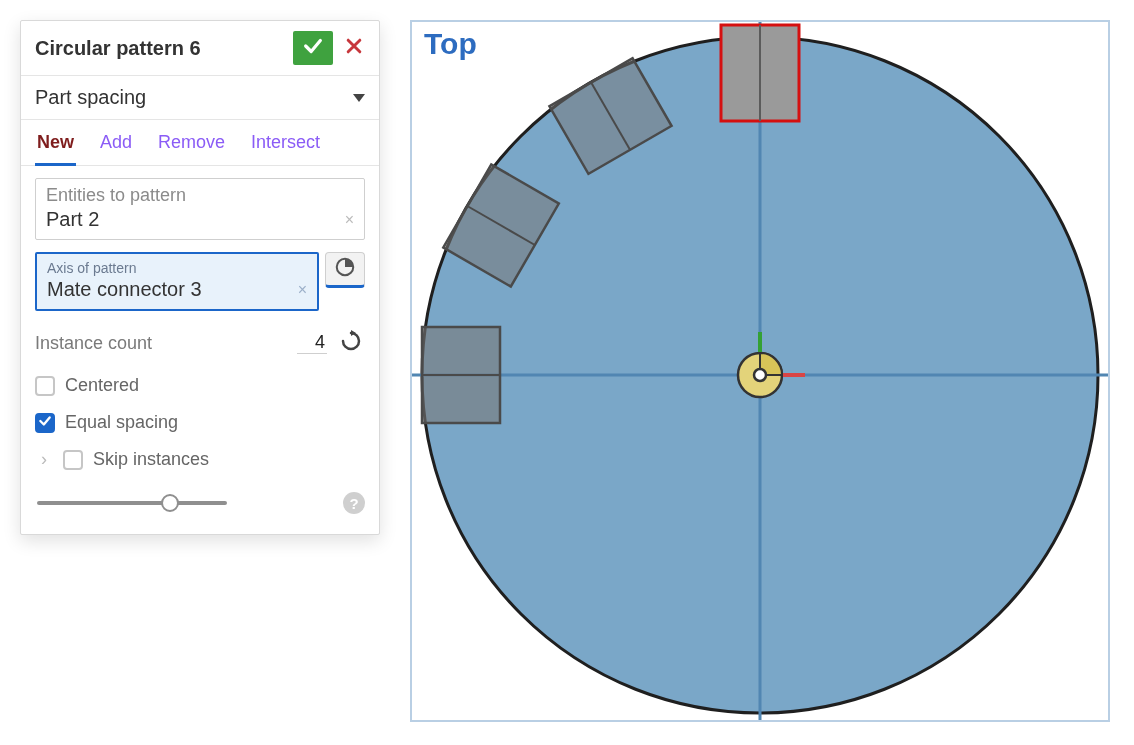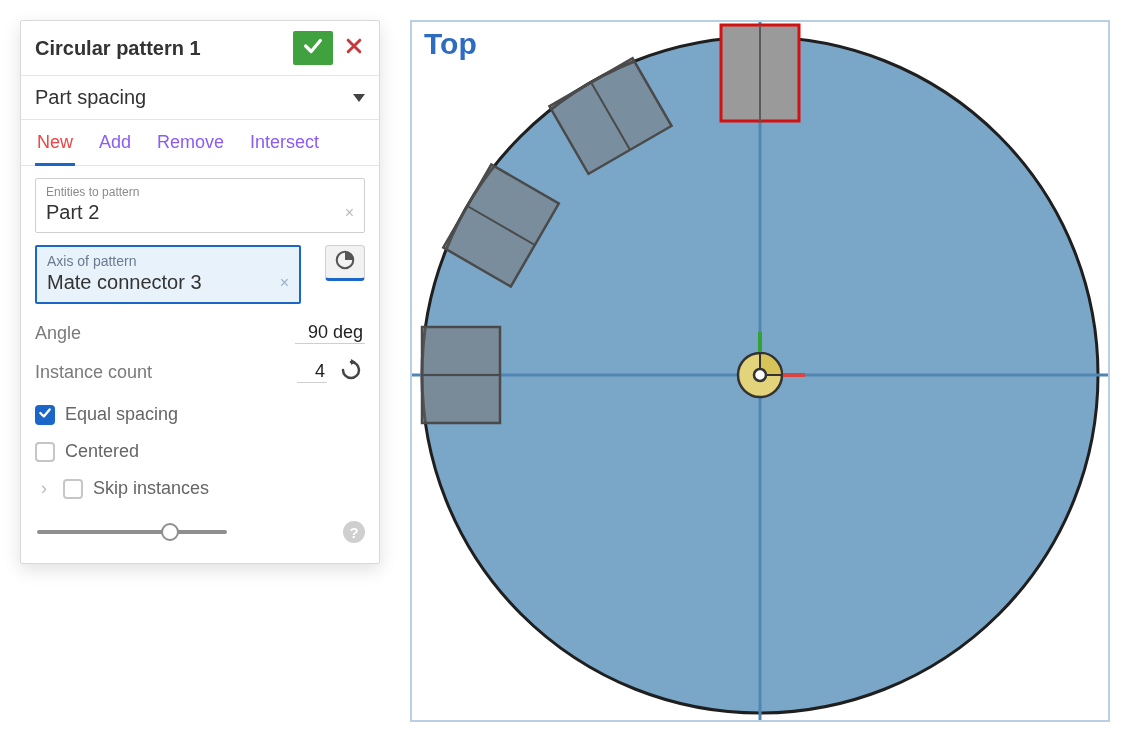--- a/index.html
+++ b/index.html
@@ -76,58 +76,58 @@
     padding: 0 14px;
     border-bottom: 1px solid #e5e5e5;
   }
   .tab {
     padding: 12px 2px 10px;
     font-size: 18px;
     color: #8b5cf6;
     cursor: pointer;
   }
   .tab.active {
-    color: #ef4444;
-    font-weight: 400;
+    color: #7f1d1d;
+    font-weight: 700;
     border-bottom: 3px solid #1b66c9;
     margin-bottom: -1px;
   }
 
   .panel-body { padding: 12px 14px 16px; }
 
   .sel-box {
     border: 1px solid #cfcfcf;
     border-radius: 2px;
     padding: 6px 10px 8px;
     margin-bottom: 12px;
     position: relative;
   }
   .sel-box .sel-label {
-    font-size: 12px;
+    font-size: 18px;
     color: #8b8b8b;
     margin-bottom: 2px;
   }
   .sel-box .sel-value {
     font-size: 20px;
     color: #333;
   }
   .sel-box .clear-x {
     position: absolute;
     right: 10px;
     bottom: 10px;
     color: #bbb;
     font-size: 16px;
     cursor: pointer;
   }
 
   .axis-wrap {
     display: flex;
     align-items: stretch;
     margin-bottom: 14px;
-    gap: 24px;
+    gap: 6px;
   }
   .axis-box {
     flex: 1 1 auto;
     border: 2px solid #1b66c9;
     background: #e8f2fb;
     border-radius: 2px;
     padding: 6px 10px 8px;
     position: relative;
   }
   .axis-box .sel-label { font-size: 14px; color: #6b7a90; margin-bottom: 2px; }
@@ -240,21 +240,21 @@
     left: 410px; top: 20px;
     width: 776px; height: 702px;
   }
 </style>
 </head>
 <body>
 
 <div class="panel">
 
   <div class="panel-header">
-    <div class="panel-title">Circular pattern 1</div>
+    <div class="panel-title">Circular pattern 6</div>
     <div class="btn-confirm">
       <span>
         <svg width="22" height="22" viewBox="0 0 24 24">
             <path d="M4 12 L10 18 L20 6" fill="none" stroke="#fff" stroke-width="3.5" stroke-linecap="round" stroke-linejoin="round"></path>
           </svg>
       </span>
     </div>
     <div class="btn-cancel">
       <span>
         <svg width="20" height="20" viewBox="0 0 24 24">
@@ -293,52 +293,48 @@
       <div class="axis-sidebtn">
         <span>
           <svg width="22" height="22" viewBox="0 0 24 24">
             <circle cx="12" cy="12" r="9" fill="none" stroke="#555" stroke-width="2.2"></circle>
             <path d="M12 12 L12 3 A9 9 0 0 1 21 12 Z" fill="#555"></path>
           </svg>
         </span>
       </div>
     </div>
 
-    <div class="num-row">
-      <span class="nlabel">Angle</span>
-      <span class="nval">90 deg</span>
-    </div>
 
     <div class="num-row">
       <span class="nlabel">Instance count</span>
       <span class="nval" style="min-width:30px">4</span>
       <span class="iconbtn">
         <span>
           <svg width="24" height="24" viewBox="0 0 24 24">
             <path d="M12 4 A8 8 0 1 1 4 12" fill="none" stroke="#444" stroke-width="2.5" stroke-linecap="round"></path>
             <path d="M12 1 L12 7 L17 4 Z" fill="#444"></path>
           </svg>
         </span>
       </span>
     </div>
 
     <div class="check-row">
+      <span class="checkbox"></span>
+      <span>Centered</span>
+    </div>
+
+    <div class="check-row">
       <span class="checkbox checked">
         <span>
           <svg width="14" height="14" viewBox="0 0 24 24">
               <path d="M4 12 L10 18 L20 6" fill="none" stroke="#fff" stroke-width="4" stroke-linecap="round" stroke-linejoin="round"></path>
             </svg>
         </span>
       </span>
       <span>Equal spacing</span>
-    </div>
-
-    <div class="check-row">
-      <span class="checkbox"></span>
-      <span>Centered</span>
     </div>
 
     <div class="check-row" style="padding-left:0;">
       <span class="disclosure">
         <span>›</span>
       </span>
       <span class="checkbox"></span>
       <span>Skip instances</span>
     </div>
 

